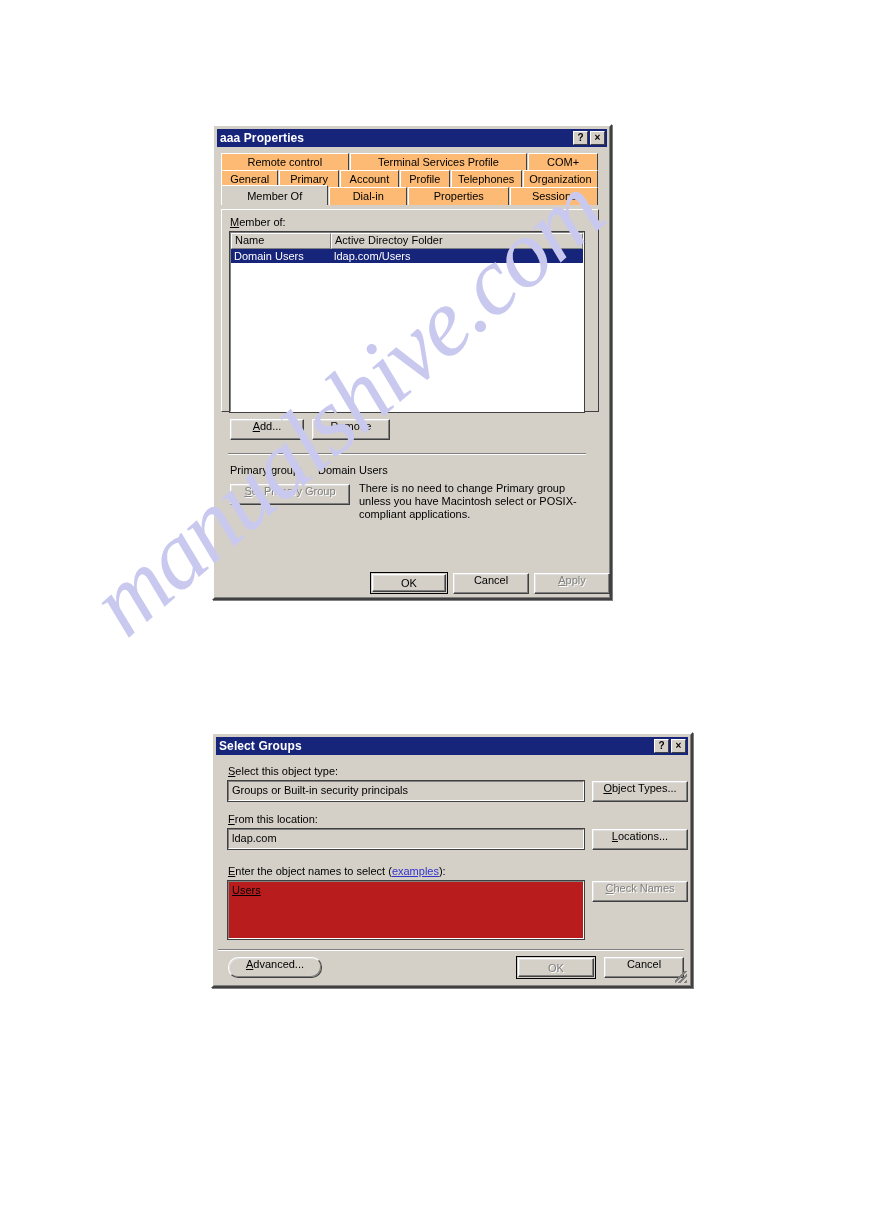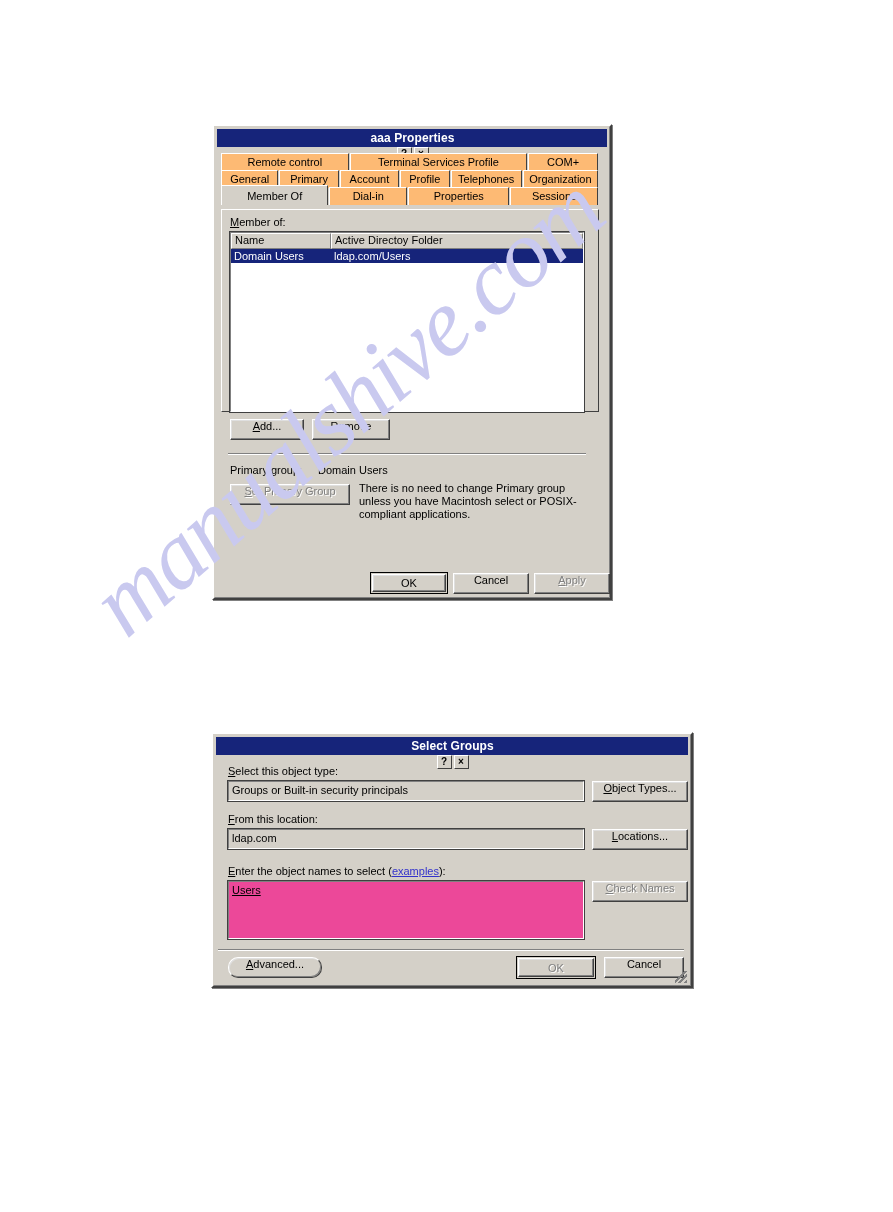--- a/index.html
+++ b/index.html
@@ -54,21 +54,20 @@
     height: 100%;
     position: relative;
   }
   .titlebar {
     background: #16247a;
     height: 18px;
     margin: 2px 2px 0 2px;
     display: flex;
     align-items: center;
     padding: 0 2px 0 3px;
-    flex-direction: column;
   }
   .titlebar-text {
     color: #ffffff;
     font-size: 12px;
     font-weight: bold;
     flex: 1;
     line-height: 18px;
     letter-spacing: 0.1px;
   }
   .titlebar-btns { display: flex; gap: 2px; }
@@ -200,21 +199,21 @@
     display: flex; align-items: center; justify-content: center;
   }
 
   .groove-line {
     border-top: 1px solid #808080;
     border-bottom: 1px solid #ffffff;
     height: 2px;
   }
 
   .textbox {
-    background: #ec4899;
+    background: #b91c1c;
     border-top: 1px solid #808080;
     border-left: 1px solid #808080;
     border-right: 1px solid #ffffff;
     border-bottom: 1px solid #ffffff;
     outline: 1px solid #404040;
     font-size: 11px;
     color: #000;
     padding: 2px 3px;
     overflow: hidden;
     white-space: nowrap;

